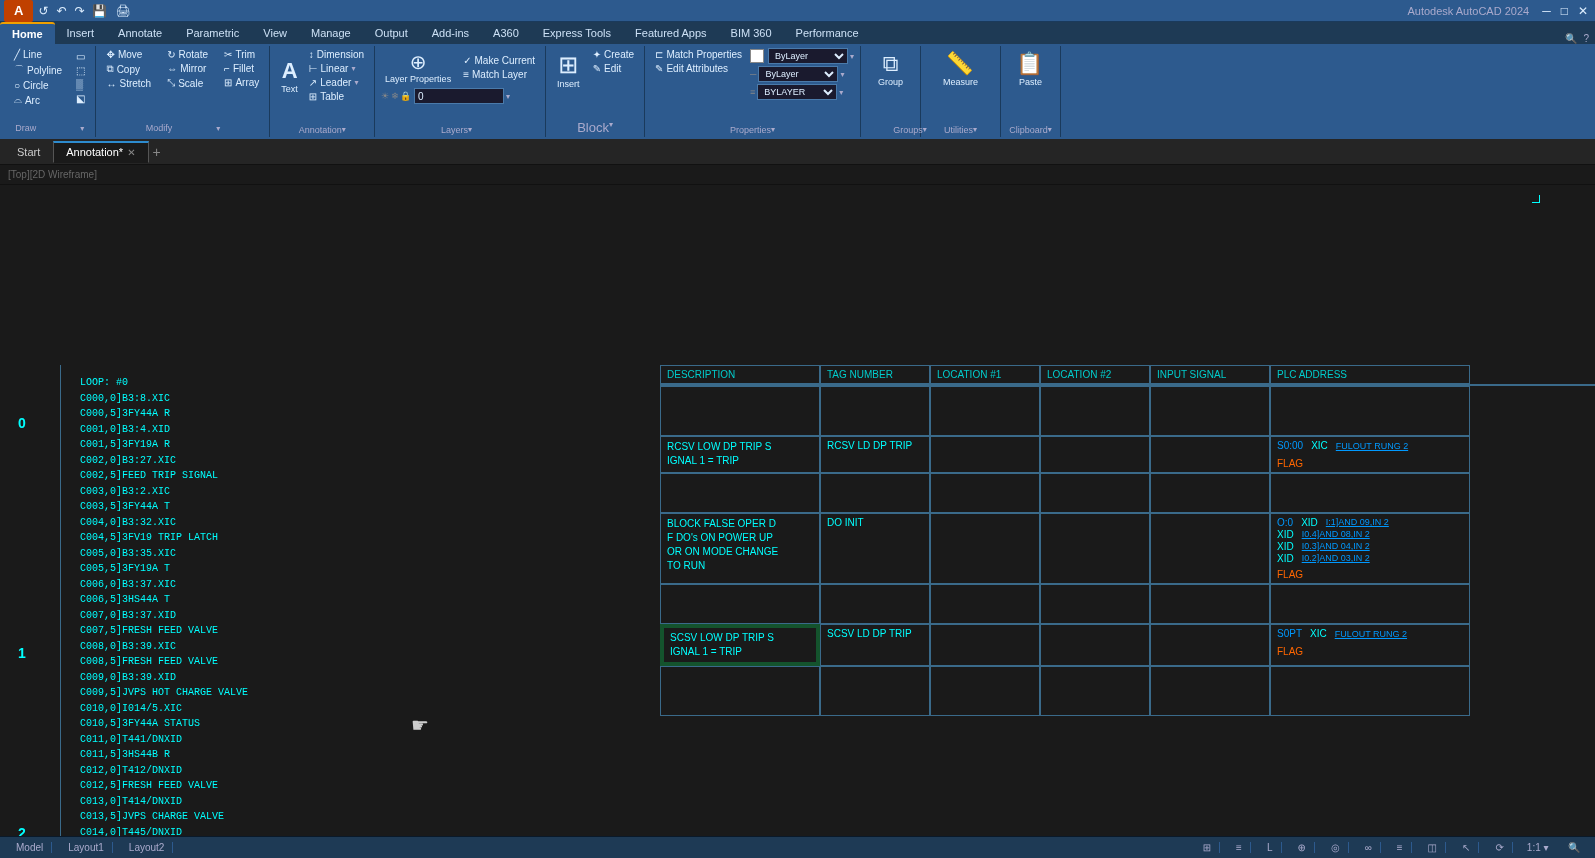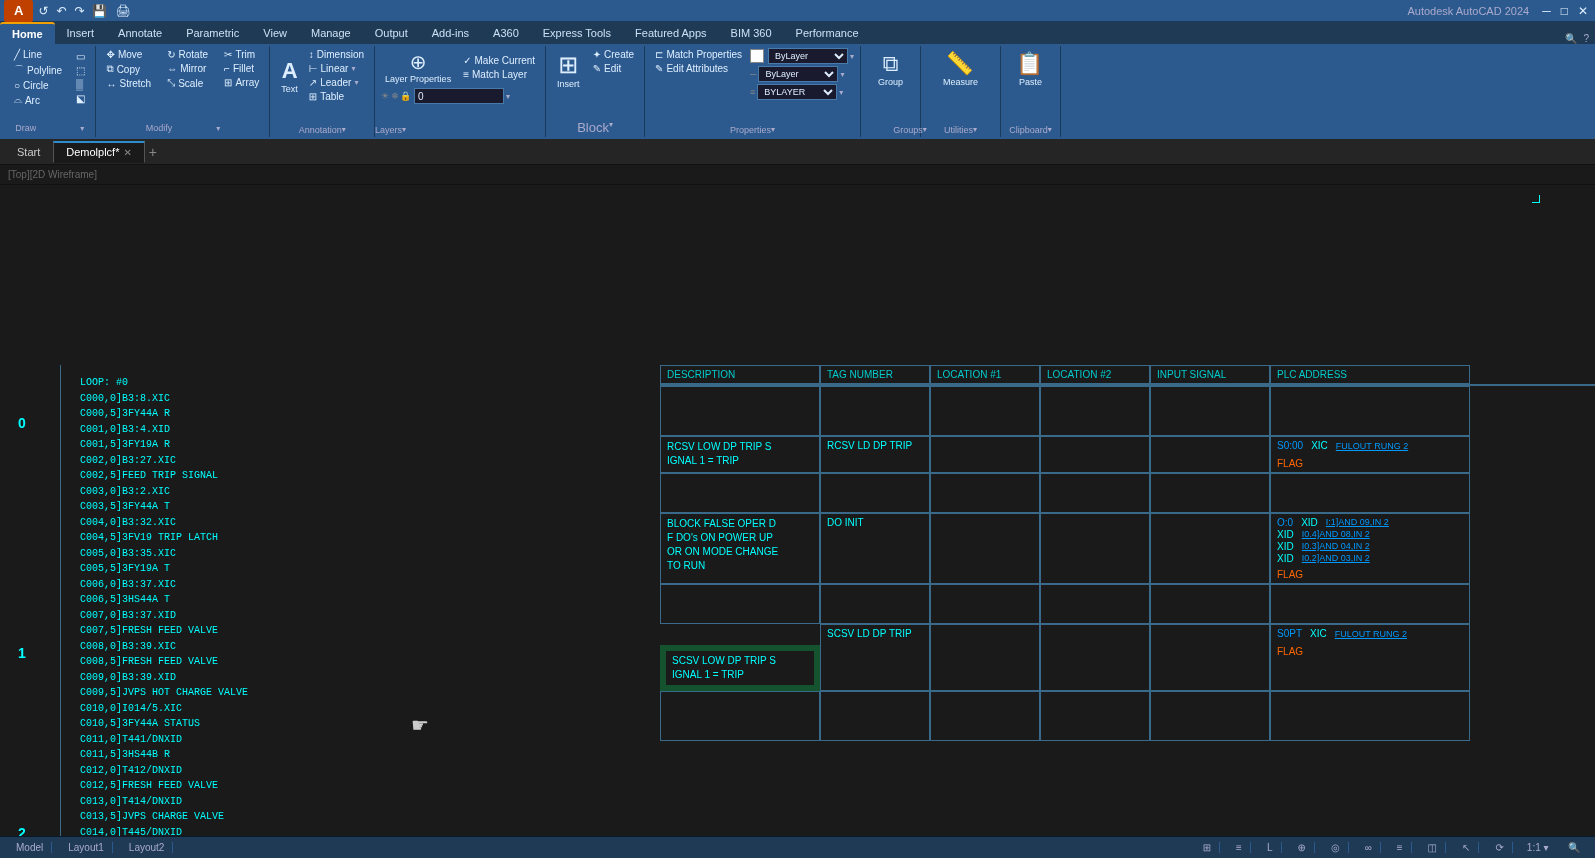--- a/index.html
+++ b/index.html
@@ -252,21 +252,21 @@
           </div>
           <div style="display:flex;align-items:center;gap:2px;">
             <span style="color:#888;font-size:9px;">☀</span>
             <span style="color:#888;font-size:9px;">❄</span>
             <span style="color:#888;font-size:9px;">🔒</span>
             <input type="text" class="layer-dropdown" value="0" style="background: rgb(26, 26, 46); border: 1px solid rgb(74, 122, 170); color: rgb(221, 238, 255); font-size: 10px; padding: 1px 3px; width: 90px; height: 16px;">
             <span style="font-size:8px;color:#aac;">▾</span>
           </div>
         </div>
       </div>
-      <div style="position:absolute;bottom:2px;left:0;right:7px;display:flex;margin-top:8px;">
+      <div style="position:absolute;bottom:2px;left:0;right:7px;display:flex;justify-content:center;margin-top:8px;">
         <span style="font-size:9px;color:#aac;">Layers</span>
         <span class="group-arrow">▾</span>
       </div>
     </div>
 
     <div class="ribbon-group block-group">
       <div class="ribbon-group-content">
         <div style="display:flex;flex-direction:row;gap:4px;">
           <div class="rb-large">
             <span style="font-size:24px;">⊞</span>
@@ -374,21 +374,21 @@
     </div>
 
     <div style="flex:1;"></div>
   </div>
 
   <div class="doc-tabs">
     <div class="doc-tab">
       <span>Start</span>
     </div>
     <div class="doc-tab active">
-      <span>Demolplcf*</span>
+      <span>Annotation*</span>
       <span class="doc-tab-close">✕</span>
     </div>
     <button class="doc-tab-add">+</button>
   </div>
 
   <div class="view-status">
     <span>[Top][2D Wireframe]</span>
   </div>
 
   <div class="main-area">
@@ -512,21 +512,21 @@
         <div style="display:flex;">
           <div style="min-width:160px;height:40px;border:1px solid #3a6a8a;background:#1a1a1a;"></div>
           <div style="min-width:110px;height:40px;border:1px solid #3a6a8a;background:#1a1a1a;"></div>
           <div style="min-width:110px;height:40px;border:1px solid #3a6a8a;background:#1a1a1a;"></div>
           <div style="min-width:110px;height:40px;border:1px solid #3a6a8a;background:#1a1a1a;"></div>
           <div style="min-width:120px;height:40px;border:1px solid #3a6a8a;background:#1a1a1a;"></div>
           <div style="min-width:200px;height:40px;border:1px solid #3a6a8a;background:#1a1a1a;"></div>
         </div>
 
         <div style="display:flex;">
-          <div style="min-width:160px;padding:3px 6px;font-size:10px;border:6px solid #14532d;background:#1a1a1a;color:#00ffff;line-height:1.4;margin-top:21px;">SCSV LOW DP TRIP S<br>IGNAL 1 = TRIP</div>
+          <div style="min-width:160px;padding:3px 6px;font-size:10px;border:4px solid #14532d;background:#1a1a1a;color:#00ffff;line-height:1.4;">SCSV LOW DP TRIP S<br>IGNAL 1 = TRIP</div>
           <div style="min-width:110px;padding:3px 6px;font-size:10px;border:1px solid #3a6a8a;background:#1a1a1a;color:#00ffff;">SCSV LD DP TRIP</div>
           <div style="min-width:110px;border:1px solid #3a6a8a;background:#1a1a1a;"></div>
           <div style="min-width:110px;border:1px solid #3a6a8a;background:#1a1a1a;"></div>
           <div style="min-width:120px;border:1px solid #3a6a8a;background:#1a1a1a;"></div>
           <div style="min-width:200px;padding:3px 6px;font-size:10px;border:1px solid #3a6a8a;background:#1a1a1a;color:#00ffff;display:flex;flex-direction:column;gap:1px;">
             <div style="display:flex;gap:8px;align-items:center;">
               <span style="color:#0099ff;">S0PT</span>
               <span style="color:#00ffff;">XIC</span>
               <span style="color:#0099ff;text-decoration:underline;font-size:9px;">FULOUT RUNG 2</span>
             </div>

